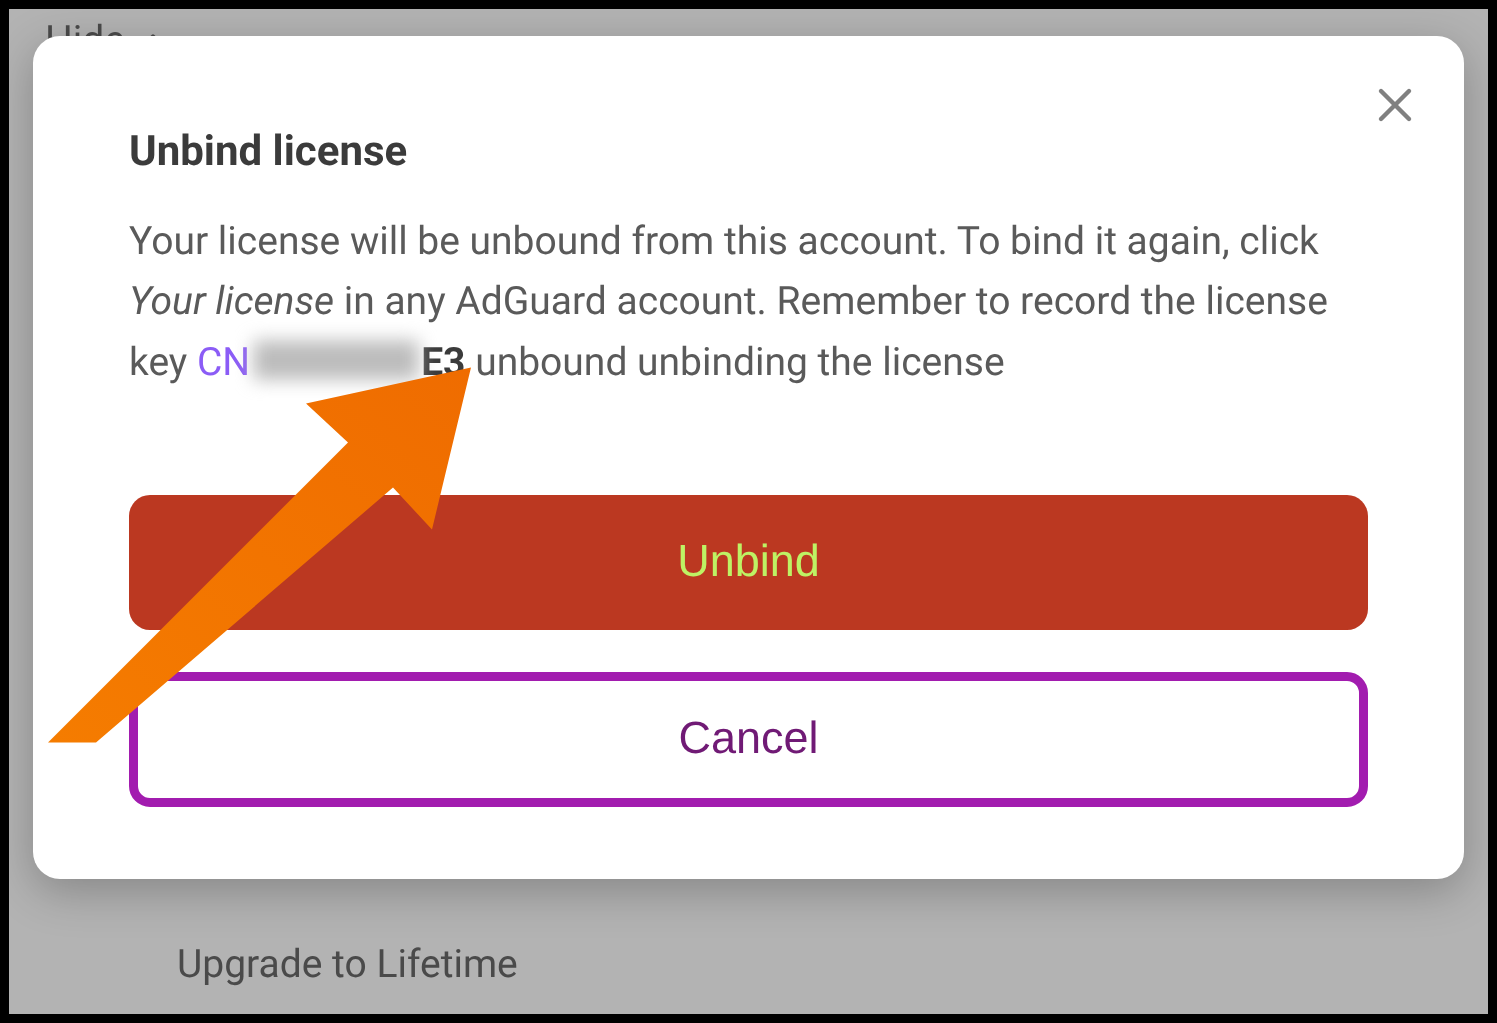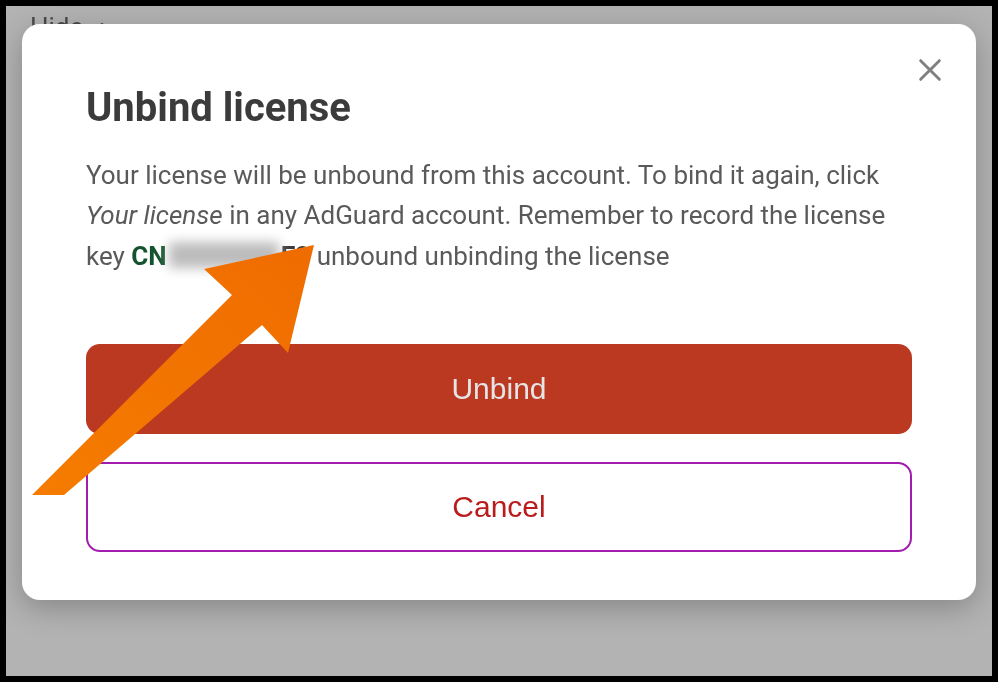--- a/index.html
+++ b/index.html
@@ -65,37 +65,37 @@
       align-items: center;
       justify-content: center;
       cursor: pointer;
       color: #808080;
     }
     .close-button svg {
       width: 28px;
       height: 28px;
     }
     .modal-title {
-      font-size: 40px;
+      font-size: 28px;
       font-weight: 700;
       color: #3b3b3b;
       margin-bottom: 24px;
     }
     .modal-body {
       font-size: 26px;
       line-height: 1.55;
       color: #5a5a5a;
       margin-bottom: 68px;
     }
     .modal-body .italic {
       font-style: italic;
     }
     .modal-body .key-prefix {
-      font-weight: 700;
-      color: #14532d;
+      font-weight: 400;
+      color: #8b5cf6;
     }
     .modal-body .key-redacted {
       display: inline-block;
       width: 110px;
       height: 26px;
       vertical-align: -3px;
       filter: blur(6px);
       background: #bcbcbc;
       margin: 0 2px;
     }
@@ -109,26 +109,26 @@
       height: 90px;
       border-radius: 14px;
       font-size: 30px;
       font-weight: 400;
       cursor: pointer;
       border: none;
       margin-bottom: 28px;
     }
     .btn-primary {
       background: #bb3821;
-      color: #e5e5e5;
+      color: #bef264;
     }
     .btn-secondary {
       background: #fff;
-      color: #b91c1c;
-      border: 2px solid #a21caf;
+      color: #701a75;
+      border: 6px solid #a21caf;
       margin-bottom: 0;
     }
     .annotation-arrow {
       position: absolute;
       top: 185px;
       left: 22px;
       width: 320px;
       height: 320px;
       pointer-events: none;
     }
@@ -136,20 +136,21 @@
 </head>
 <body>
 
 <div class="outer-frame">
   <div class="hide-row">
     <span>Hide</span>
     <svg viewBox="0 0 24 14" fill="none" stroke="#4a4a4a" stroke-width="3" stroke-linecap="round" stroke-linejoin="round">
       <polyline points="3,11 12,3 21,11"></polyline>
     </svg>
   </div>
+  <div class="upgrade-text">Upgrade to Lifetime</div>
 </div>
 
 <div class="modal">
   <div class="close-button">
     <svg viewBox="0 0 24 24" fill="none" stroke="currentColor" stroke-width="2.5" stroke-linecap="round">
       <line x1="4" y1="4" x2="20" y2="20"></line>
       <line x1="20" y1="4" x2="4" y2="20"></line>
     </svg>
   </div>
 

